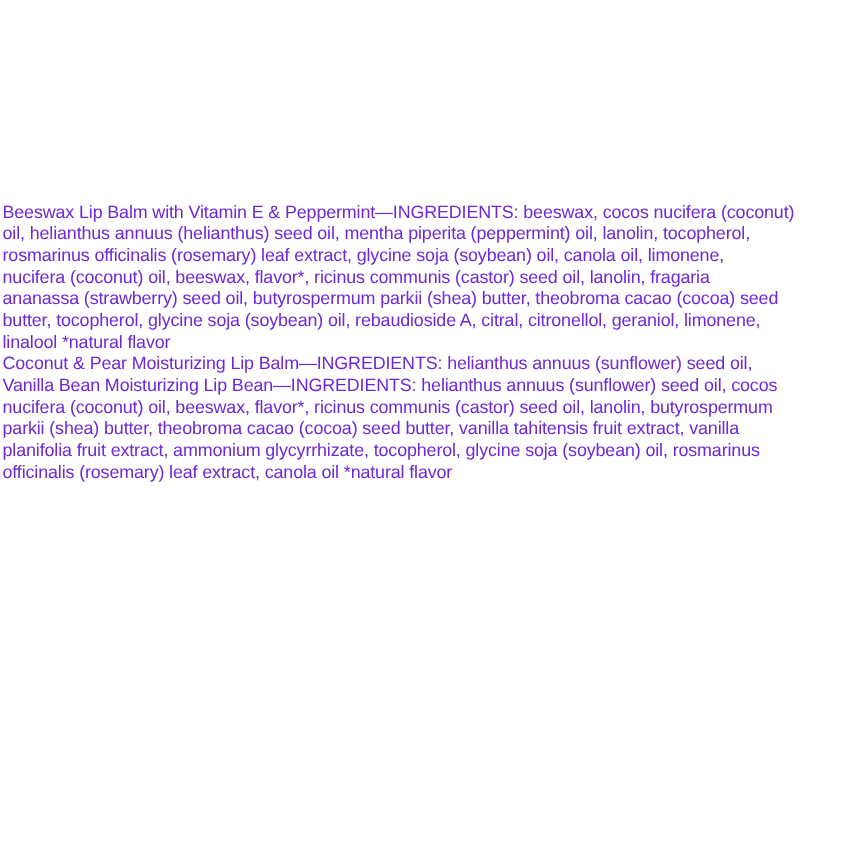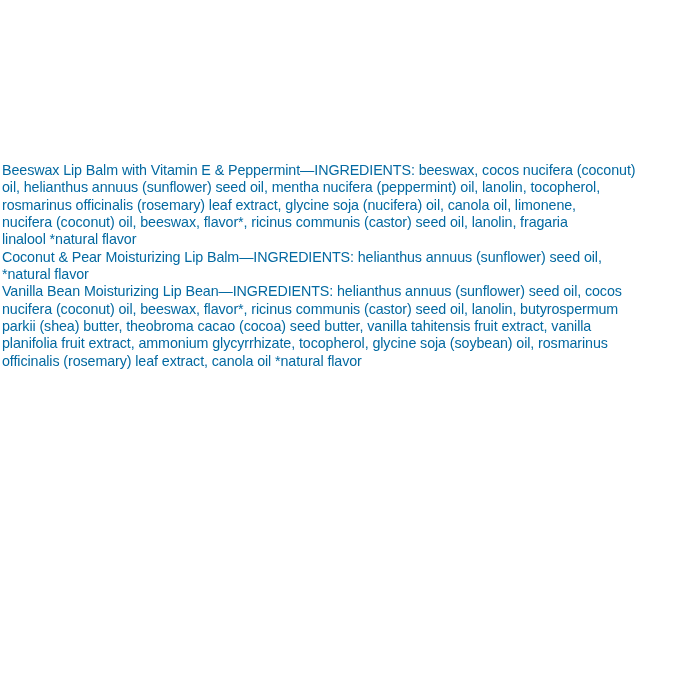--- a/index.html
+++ b/index.html
@@ -40,33 +40,34 @@
   .line {
     white-space: nowrap;
     margin: 0;
     padding: 0;
   }
 </style>
 </head>
 <body style="background: rgb(255, 255, 255);">
 
 <div class="canvas">
-  <div class="text-block" style="color: #0369a1;">
+  <div class="text-block" style="color: #6d28d9;">
       <div class="paragraph">
         <div class="line">Beeswax Lip Balm with Vitamin E &amp; Peppermint—INGREDIENTS: beeswax, cocos nucifera (coconut)</div>
-        <div class="line">oil, helianthus annuus (sunflower) seed oil, mentha nucifera (peppermint) oil, lanolin, tocopherol,</div>
-        <div class="line">rosmarinus officinalis (rosemary) leaf extract, glycine soja (nucifera) oil, canola oil, limonene,</div>
+        <div class="line">oil, helianthus annuus (helianthus) seed oil, mentha piperita (peppermint) oil, lanolin, tocopherol,</div>
+        <div class="line">rosmarinus officinalis (rosemary) leaf extract, glycine soja (soybean) oil, canola oil, limonene,</div>
       </div>
       <div class="paragraph">
         <div class="line">nucifera (coconut) oil, beeswax, flavor*, ricinus communis (castor) seed oil, lanolin, fragaria</div>
+        <div class="line">ananassa (strawberry) seed oil, butyrospermum parkii (shea) butter, theobroma cacao (cocoa) seed</div>
+        <div class="line">butter, tocopherol, glycine soja (soybean) oil, rebaudioside A, citral, citronellol, geraniol, limonene,</div>
         <div class="line">linalool *natural flavor</div>
       </div>
       <div class="paragraph">
         <div class="line">Coconut &amp; Pear Moisturizing Lip Balm—INGREDIENTS: helianthus annuus (sunflower) seed oil,</div>
-        <div class="line">*natural flavor</div>
       </div>
       <div class="paragraph">
         <div class="line">Vanilla Bean Moisturizing Lip Bean—INGREDIENTS: helianthus annuus (sunflower) seed oil, cocos</div>
         <div class="line">nucifera (coconut) oil, beeswax, flavor*, ricinus communis (castor) seed oil, lanolin, butyrospermum</div>
         <div class="line">parkii (shea) butter, theobroma cacao (cocoa) seed butter, vanilla tahitensis fruit extract, vanilla</div>
         <div class="line">planifolia fruit extract, ammonium glycyrrhizate, tocopherol, glycine soja (soybean) oil, rosmarinus</div>
         <div class="line">officinalis (rosemary) leaf extract, canola oil *natural flavor</div>
       </div>
     </div>
 </div>

